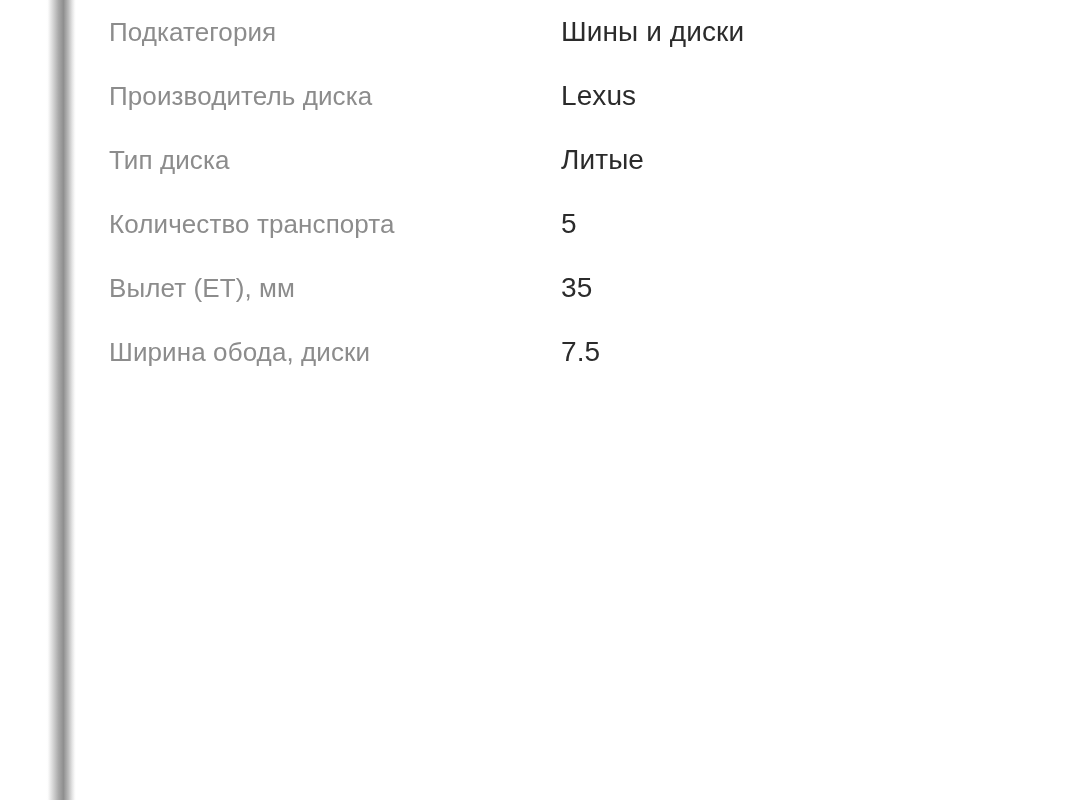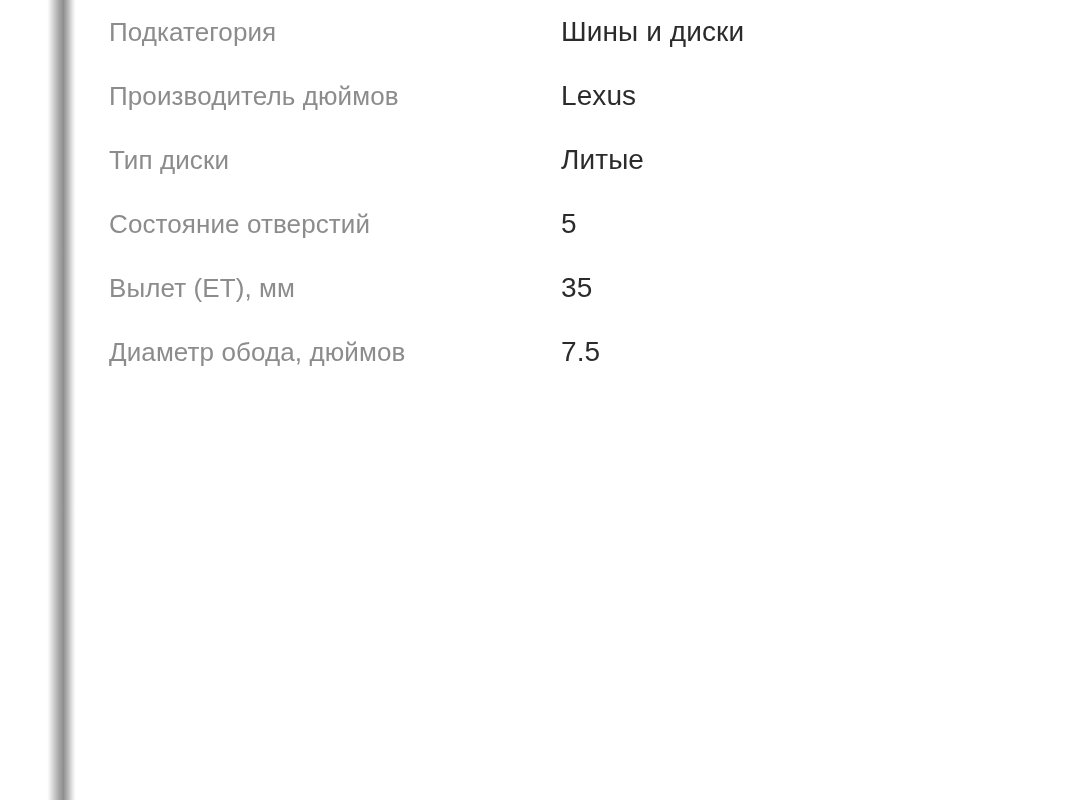--- a/index.html
+++ b/index.html
@@ -96,42 +96,42 @@
           <td class="spec-label">Подкатегория</td>
           <td class="spec-value">Шины и диски</td>
         </tr>
 
 
 
 
 
 
         <tr class="spec-row">
-          <td class="spec-label">Производитель дюймов</td>
+          <td class="spec-label">Производитель диска</td>
           <td class="spec-value">Lexus</td>
         </tr>
 
         <tr class="spec-row">
-          <td class="spec-label">Тип диски</td>
+          <td class="spec-label">Тип диска</td>
           <td class="spec-value">Литые</td>
         </tr>
 
         <tr class="spec-row">
-          <td class="spec-label">Состояние отверстий</td>
+          <td class="spec-label">Количество транспорта</td>
           <td class="spec-value">5</td>
         </tr>
 
 
         <tr class="spec-row">
           <td class="spec-label">Вылет (ET), мм</td>
           <td class="spec-value">35</td>
         </tr>
 
         <tr class="spec-row">
-          <td class="spec-label">Диаметр обода, дюймов</td>
+          <td class="spec-label">Ширина обода, диски</td>
           <td class="spec-value">7.5</td>
         </tr>
 
       </tbody>
     </table>
   </div>
 
 </div>
 
 </body></html>

